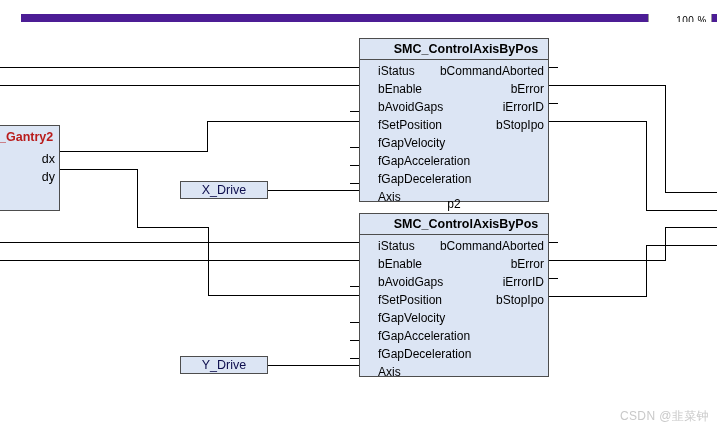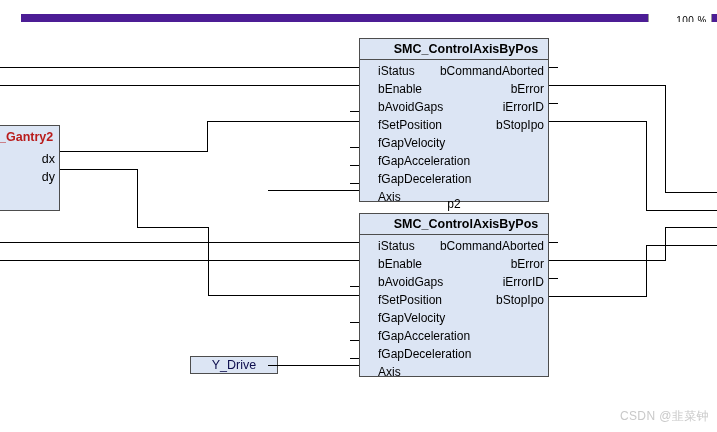--- a/index.html
+++ b/index.html
@@ -187,21 +187,24 @@
     <span class="pin in" style="top:116px;">fGapAcceleration</span>
     <span class="pin in" style="top:134px;">fGapDeceleration</span>
     <span class="pin in" style="top:152px;">Axis</span>
 
     <span class="pin out" style="top:26px;">bCommandAborted</span>
     <span class="pin out" style="top:44px;">bError</span>
     <span class="pin out" style="top:62px;">iErrorID</span>
     <span class="pin out" style="top:80px;">bStopIpo</span>
   </div>
 
-  <div class="varbox" id="var-y" style="left:190px;top:334px;width:88px;height:18px;">
+  <div class="varbox" id="var-x" style="left:180px;top:159px;width:88px;height:18px;">
+    <span>X_Drive</span>
+  </div>
+  <div class="varbox" id="var-y" style="left:180px;top:334px;width:88px;height:18px;">
     <span>Y_Drive</span>
   </div>
 
   <span class="stub" style="left:350px;top:89px;"></span>
   <span class="stub" style="left:350px;top:125px;"></span>
   <span class="stub" style="left:350px;top:143px;"></span>
   <span class="stub" style="left:350px;top:161px;"></span>
 
   <span class="stub" style="left:350px;top:264px;"></span>
   <span class="stub" style="left:350px;top:300px;"></span>

